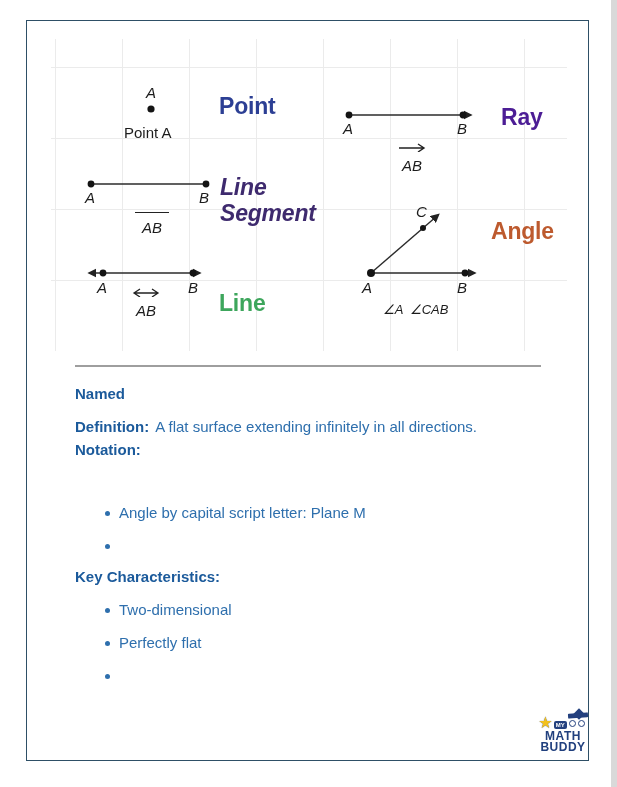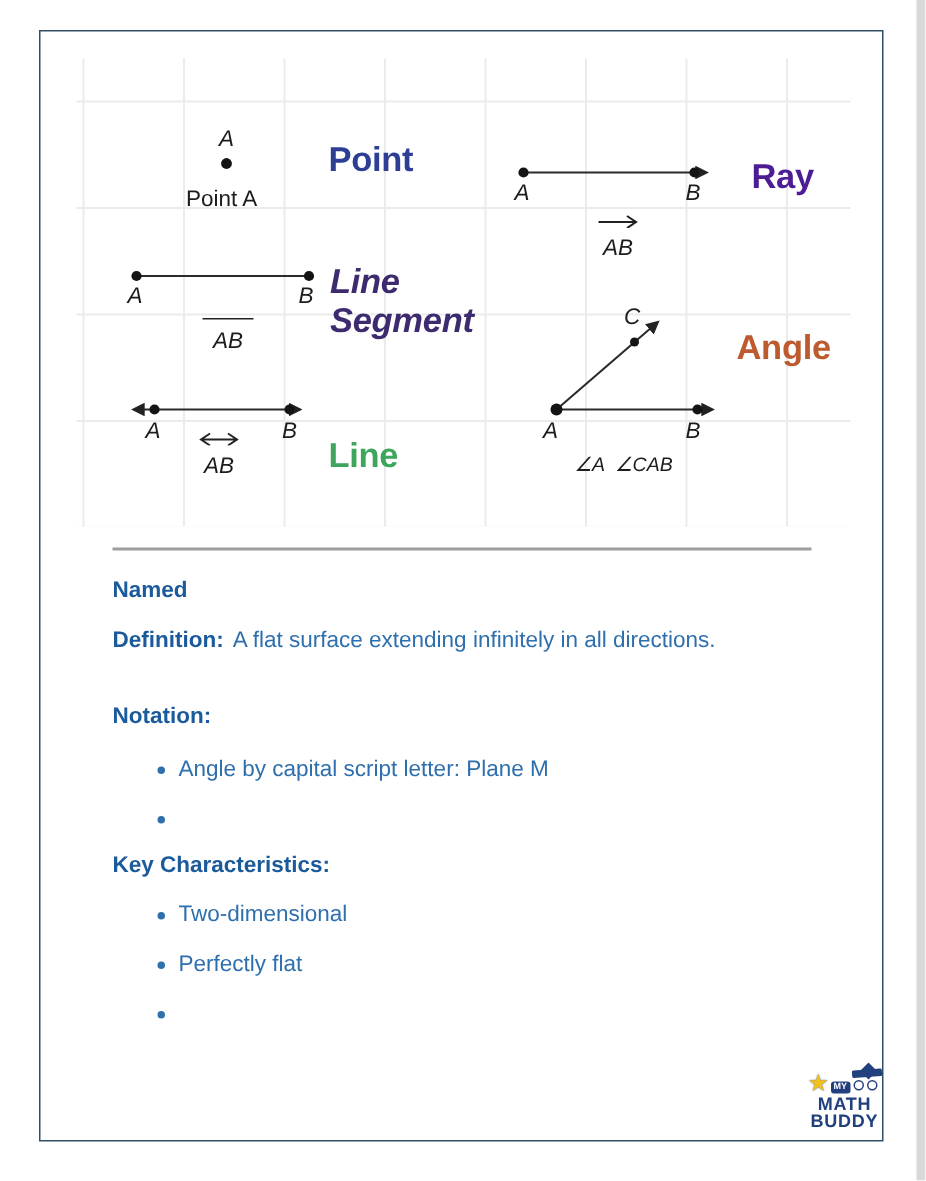--- a/index.html
+++ b/index.html
@@ -131,21 +131,21 @@
     <span class="concept" style="left: 464px; top: 197px; color: rgb(189, 90, 46);">Angle</span>
 
     <div class="divider"></div>
 
     <div class="tx heading" style="top:364px;">Named</div>
 
     <div class="tx bodytext def-para" style="top:393px;">
       <span class="def-label">Definition:</span><span>A flat surface extending infinitely in all directions.</span>
     </div>
 
-    <div class="tx heading" style="top:448px;">Notation:</div>
+    <div class="tx heading" style="top:420px;">Notation:</div>
 
     <div class="tx bullet-row" style="top:483px;">
       <span class="bullet-dot"></span>
       <span class="bullet-text">Angle by capital script letter: Plane M</span>
     </div>
     <div class="tx bullet-row" style="top:516px;">
       <span class="bullet-dot"></span>
     </div>
 
     <div class="tx bullet-row" style="top:580px;">

